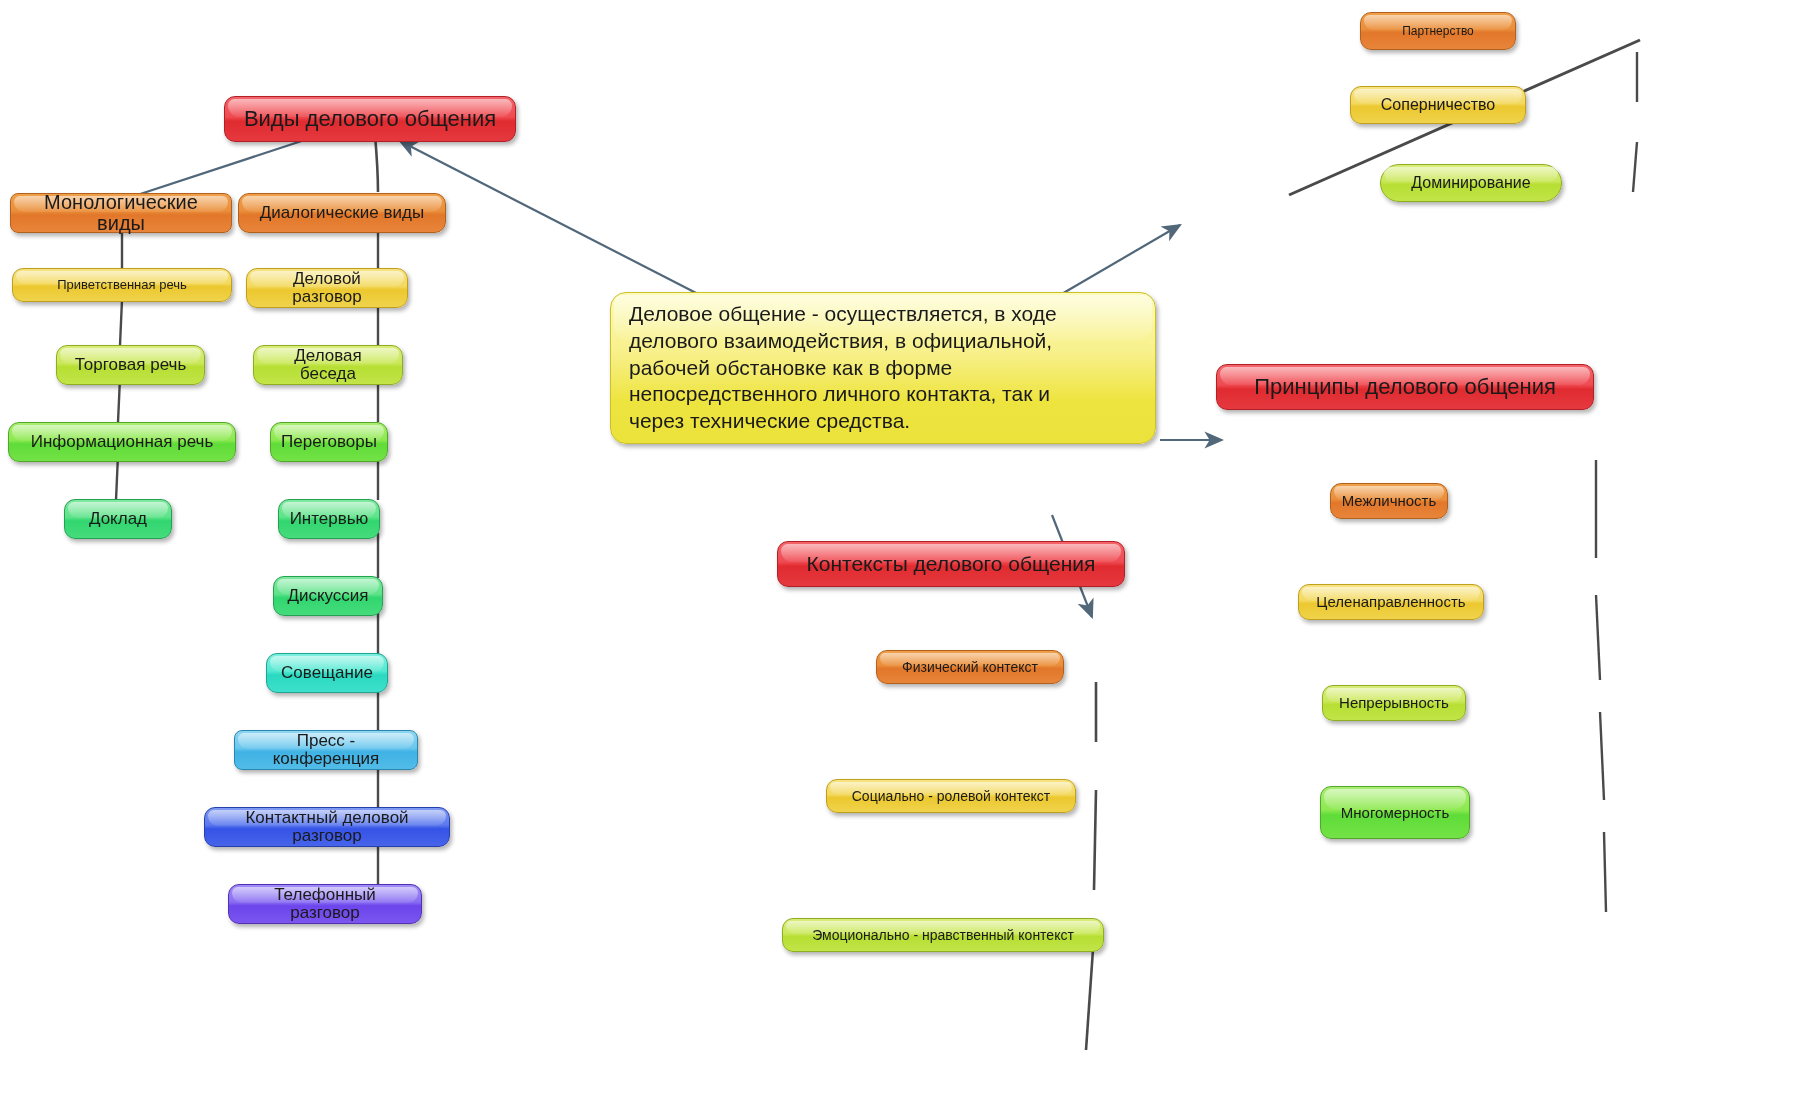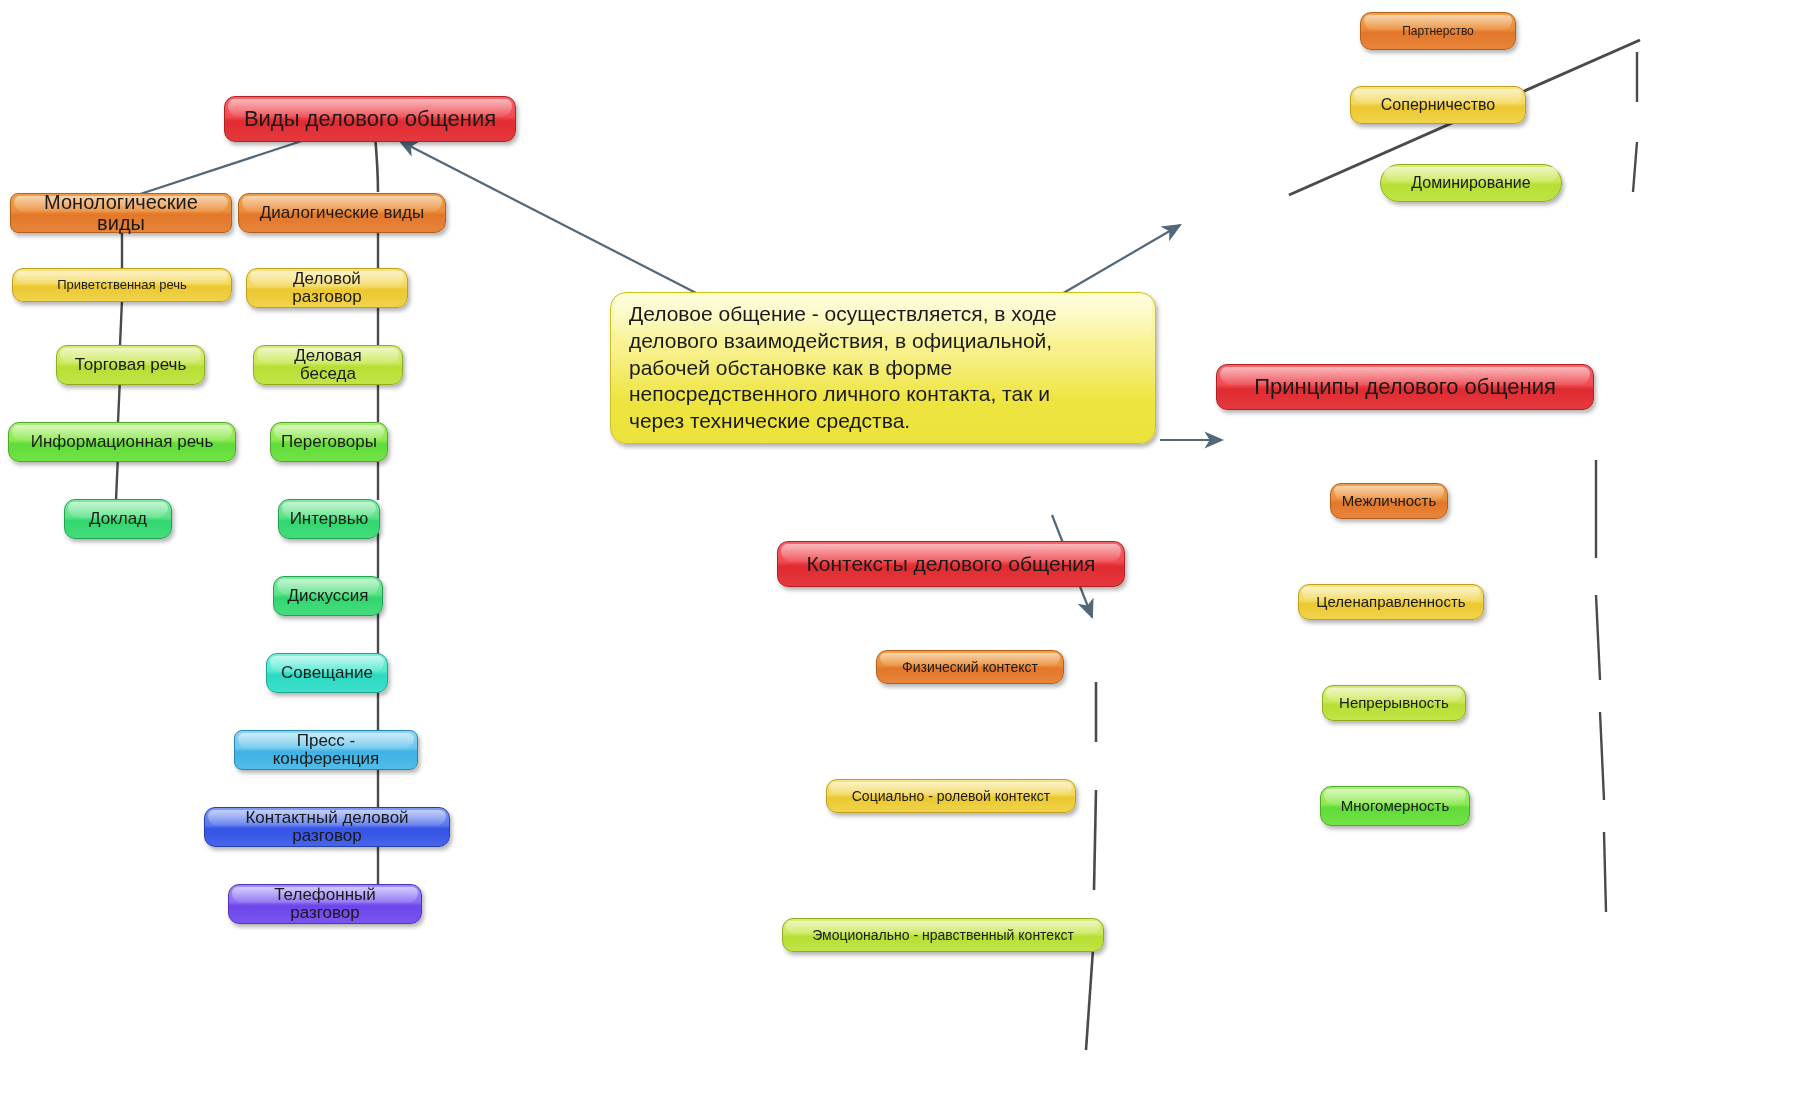--- a/index.html
+++ b/index.html
@@ -241,21 +241,21 @@
   </div>
   <div class="node c-orange" style="left:1330px; top:483px; width:118px; height:36px; font-size:15px;">
     <span>Межличность</span>
   </div>
   <div class="node c-yellow" style="left:1298px; top:584px; width:186px; height:36px; font-size:15px;">
     <span>Целенаправленность</span>
   </div>
   <div class="node c-yellowgreen" style="left:1322px; top:685px; width:144px; height:36px; font-size:15px;">
     <span>Непрерывность</span>
   </div>
-  <div class="node c-green" style="left:1320px; top:786px; width:150px; height:40px; font-size:15px;">
+  <div class="node c-green" style="left:1320px; top:786px; width:150px; height:53px; font-size:15px;">
     <span>Многомерность</span>
   </div>
 
   <div class="node c-red" style="left:777px; top:541px; width:348px; height:46px; font-size:21px;">
     <span>Контексты делового общения</span>
   </div>
   <div class="node c-orange" style="left:876px; top:650px; width:188px; height:34px; font-size:14px;">
     <span>Физический контекст</span>
   </div>
   <div class="node c-yellow" style="left:826px; top:779px; width:250px; height:34px; font-size:14px;">

